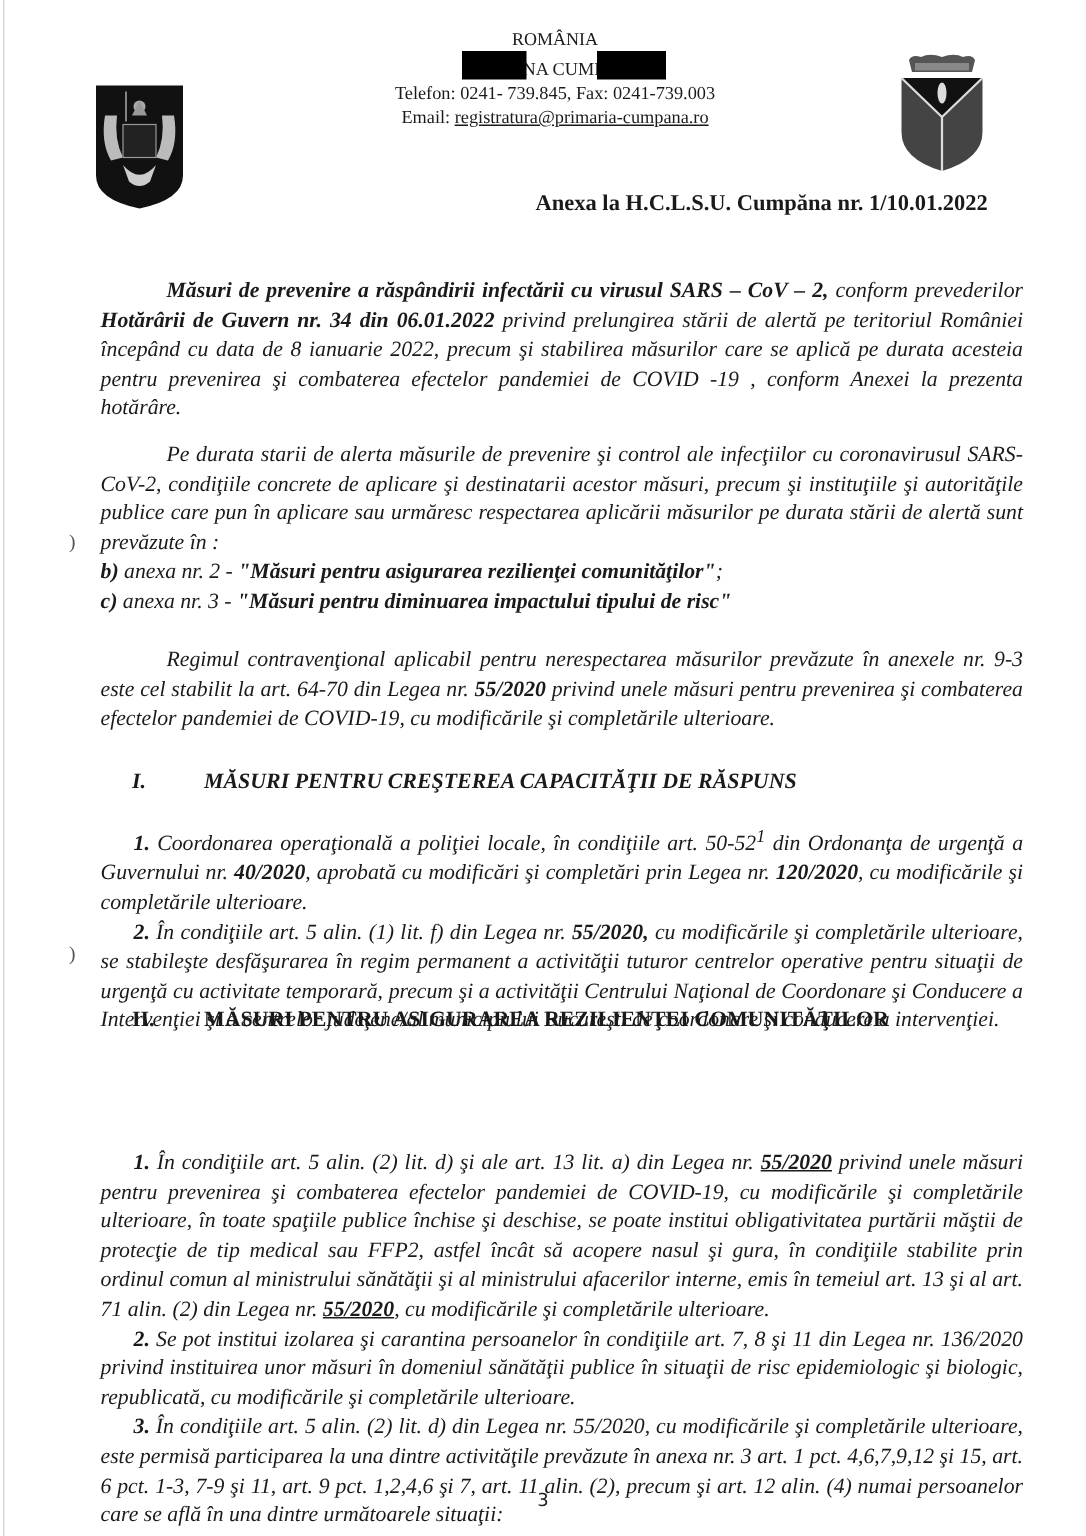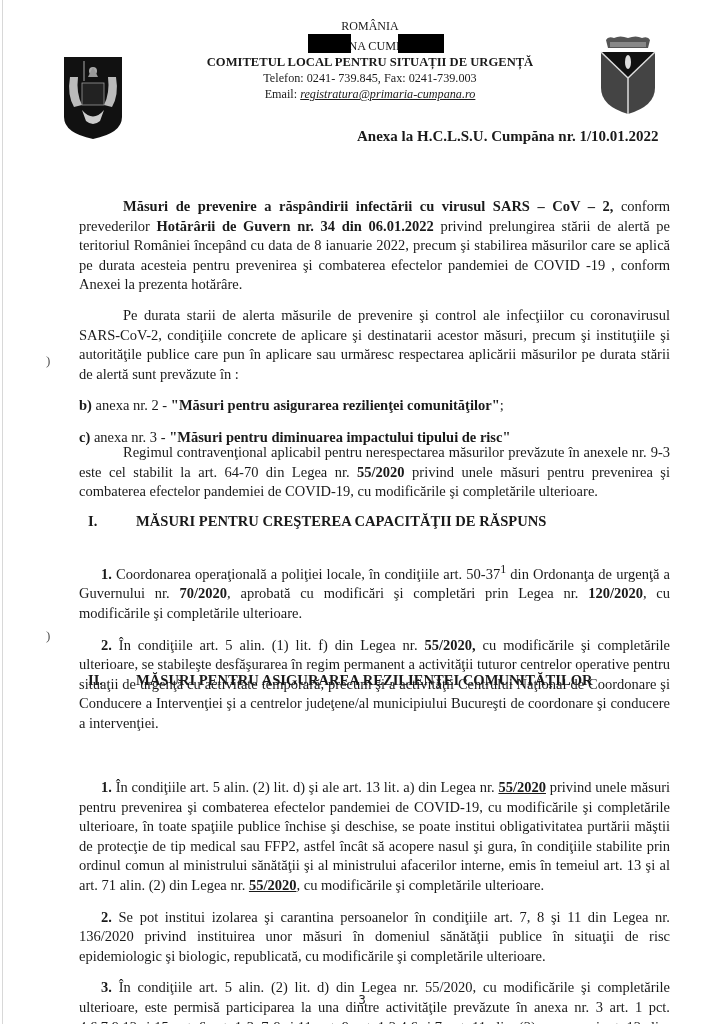--- a/index.html
+++ b/index.html
@@ -16,27 +16,27 @@
   .coat-left { position: absolute; left: 62px; top: 55px; width: 62px; height: 85px; }
   .coat-right { position: absolute; left: 598px; top: 36px; width: 60px; height: 80px; }
   .header-block { position: absolute; left: 200px; top: 18px; width: 340px; text-align: center; line-height: 16px; font-size: 12.2px; }
   .header-block .line { display: block; white-space: nowrap; }
   .hdr-country { font-size: 12px; }
   .hdr-commune { position: relative; font-size: 12.2px; }
   .hdr-committee { font-weight: bold; font-size: 12.6px; }
   .redact { position: absolute; top: 34px; height: 19px; background: #000; }
   .redact.r1 { left: 308px; width: 43px; }
   .redact.r2 { left: 398px; width: 46px; }
-  .email-link { text-decoration: underline; font-style: italic; }
+  .email-link { text-decoration: underline; }
 
   .annex-ref { position: absolute; left: 357px; top: 128px; font-weight: bold; font-size: 15px; white-space: nowrap; }
 
   
   .para { position: absolute; left: 67px; width: 615px; text-align: justify; line-height: 19.6px; font-size: 14.5px; }
-  .para p { margin: 12px; }
+  .para p { margin: 0; font-style: italic; }
   .indent { text-indent: 44px; }
   .item-indent { text-indent: 22px; }
   b, .bold { font-weight: bold; }
   .u { text-decoration: underline; }
   .nojust { text-align: left; }
 
   .section-title { position: absolute; left: 88px; font-weight: bold; font-size: 14.6px; white-space: nowrap; }
   .section-title .roman { display: inline-block; width: 48px; }
 
   .margin-mark { position: absolute; font-size: 13px; color: #555; }
@@ -67,21 +67,20 @@
     <line x1="30" y1="42" x2="30" y2="78" stroke="#ddd" stroke-width="1.5"></line>
     <line x1="3" y1="16" x2="30" y2="42" stroke="#ddd" stroke-width="1.5"></line>
     <line x1="57" y1="16" x2="30" y2="42" stroke="#ddd" stroke-width="1.5"></line>
     <ellipse cx="30" cy="26" rx="3" ry="7" fill="#ddd"></ellipse>
   </svg>
 
   <div class="header-block">
     <span class="line hdr-country">ROMÂNIA</span>
     <span class="line" style="height:4px"></span>
     <span class="line hdr-commune">COMUNA CUMPANA</span>
-    <span class="line hdr-committee">COMITETUL LOCAL PENTRU SITUAȚII DE URGENȚĂ</span>
     <span class="line">Telefon: 0241- 739.845, Fax: 0241-739.003</span>
     <span class="line"><span>Email: </span><span class="email-link">registratura@primaria-cumpana.ro</span></span>
   </div>
   <div class="redact r1"></div>
   <div class="redact r2"></div>
 
   <div class="annex-ref">Anexa  la H.C.L.S.U. Cumpăna nr. 1/10.01.2022</div>
 
   <div class="para" style="top:185px;">
     <p class="indent"><b>Măsuri de prevenire a răspândirii infectării cu virusul SARS – CoV – 2,</b><span> conform prevederilor </span><b>Hotărârii de Guvern nr. 34 din 06.01.2022</b><span> privind prelungirea stării de alertă pe teritoriul României începând cu data de 8 ianuarie 2022, precum şi stabilirea măsurilor care se aplică pe durata acesteia pentru prevenirea şi combaterea efectelor pandemiei de COVID -19 , conform Anexei la prezenta hotărâre.</span></p>
@@ -90,24 +89,24 @@
   <div class="para" style="top:294px;">
     <p class="indent">Pe durata starii de alerta măsurile de prevenire şi control ale infecţiilor cu coronavirusul SARS-CoV-2, condiţiile concrete de aplicare şi destinatarii acestor măsuri, precum şi instituţiile şi autorităţile publice care pun în aplicare sau urmăresc respectarea aplicării măsurilor pe durata stării de alertă sunt prevăzute în  :</p>
     <p class="nojust"><b>b)</b><span> anexa nr. 2 - </span><b>"Măsuri pentru asigurarea rezilienţei comunităţilor"</b><span>;</span></p>
     <p class="nojust"><b>c)</b><span> anexa nr. 3 - </span><b>"Măsuri pentru diminuarea impactului tipului de risc"</b><span></span></p>
   </div>
 
   <div class="para" style="top:431px;">
     <p class="indent"><span>Regimul contravenţional aplicabil pentru nerespectarea măsurilor prevăzute în anexele nr. 9-3 este cel stabilit la art. 64-70 din Legea nr. </span><b>55/2020</b><span> privind unele măsuri pentru prevenirea şi combaterea efectelor pandemiei de COVID-19, cu modificările şi completările ulterioare.</span></p>
   </div>
 
-  <div class="section-title" style="top:513px;"><span class="roman">I.</span><span>MĂSURI PENTRU CREŞTEREA CAPACITĂŢII DE RĂSPUNS</span></div>
+  <div class="section-title" style="top:513px;font-style:italic;"><span class="roman">I.</span><span>MĂSURI PENTRU CREŞTEREA CAPACITĂŢII DE RĂSPUNS</span></div>
 
   <div class="para" style="top:548px;">
-    <p class="item-indent"><b>1.</b><span> Coordonarea operaţională a poliţiei locale, în condiţiile art. 50-37</span><sup>1</sup><span> din Ordonanţa de urgenţă a Guvernului nr. </span><b>70/2020</b><span>, aprobată cu modificări şi completări prin Legea nr. </span><b>120/2020</b><span>, cu modificările şi completările ulterioare.</span></p>
+    <p class="item-indent"><b>1.</b><span> Coordonarea operaţională a poliţiei locale, în condiţiile art. 50-52</span><sup>1</sup><span> din Ordonanţa de urgenţă a Guvernului nr. </span><b>40/2020</b><span>, aprobată cu modificări şi completări prin Legea nr. </span><b>120/2020</b><span>, cu modificările şi completările ulterioare.</span></p>
     <p class="item-indent"><b>2.</b><span> În condiţiile art. 5 alin. (1) lit. f) din Legea nr. </span><b>55/2020,</b><span> cu modificările şi completările ulterioare, se stabileşte desfăşurarea în regim permanent a activităţii tuturor centrelor operative pentru situaţii de urgenţă cu activitate temporară, precum şi a activităţii Centrului Naţional de Coordonare şi Conducere a Intervenţiei şi a centrelor judeţene/al municipiului Bucureşti de coordonare şi conducere a intervenţiei.</span></p>
   </div>
 
   <div class="section-title" style="top:672px;"><span class="roman">II.</span><span>MĂSURI PENTRU ASIGURAREA REZILIENŢEI COMUNITĂŢILOR</span></div>
 
   <div class="para" style="top:766px;">
     <p class="item-indent"><b>1.</b><span> În condiţiile art. 5 alin. (2) lit. d) şi ale art. 13 lit. a) din Legea nr. </span><b class="u">55/2020</b><span> privind unele măsuri pentru prevenirea şi combaterea efectelor pandemiei de COVID-19, cu modificările şi completările ulterioare, în toate spaţiile publice închise şi deschise, se poate institui obligativitatea purtării măştii de protecţie de tip medical sau FFP2, astfel încât să acopere nasul şi gura, în condiţiile stabilite prin ordinul comun al ministrului sănătăţii şi al ministrului afacerilor interne, emis în temeiul art. 13 şi al art. 71 alin. (2) din Legea nr. </span><b class="u">55/2020</b><span>, cu modificările şi completările ulterioare.</span></p>
     <p class="item-indent"><b>2.</b><span> Se pot institui izolarea şi carantina persoanelor în condiţiile art. 7, 8 şi 11 din Legea nr. 136/2020 privind instituirea unor măsuri în domeniul sănătăţii publice în situaţii de risc epidemiologic şi biologic, republicată, cu modificările şi completările ulterioare.</span></p>
     <p class="item-indent"><b>3.</b><span> În condiţiile art. 5 alin. (2) lit. d) din Legea nr. 55/2020, cu modificările şi completările ulterioare, este permisă participarea la una dintre activităţile prevăzute în anexa nr. 3 art. 1 pct. 4,6,7,9,12 şi 15, art. 6 pct. 1-3, 7-9 şi 11, art. 9 pct. 1,2,4,6 şi 7, art. 11 alin. (2), precum şi art. 12 alin. (4)  numai persoanelor care se află în una dintre următoarele situaţii:</span></p>
   </div>

